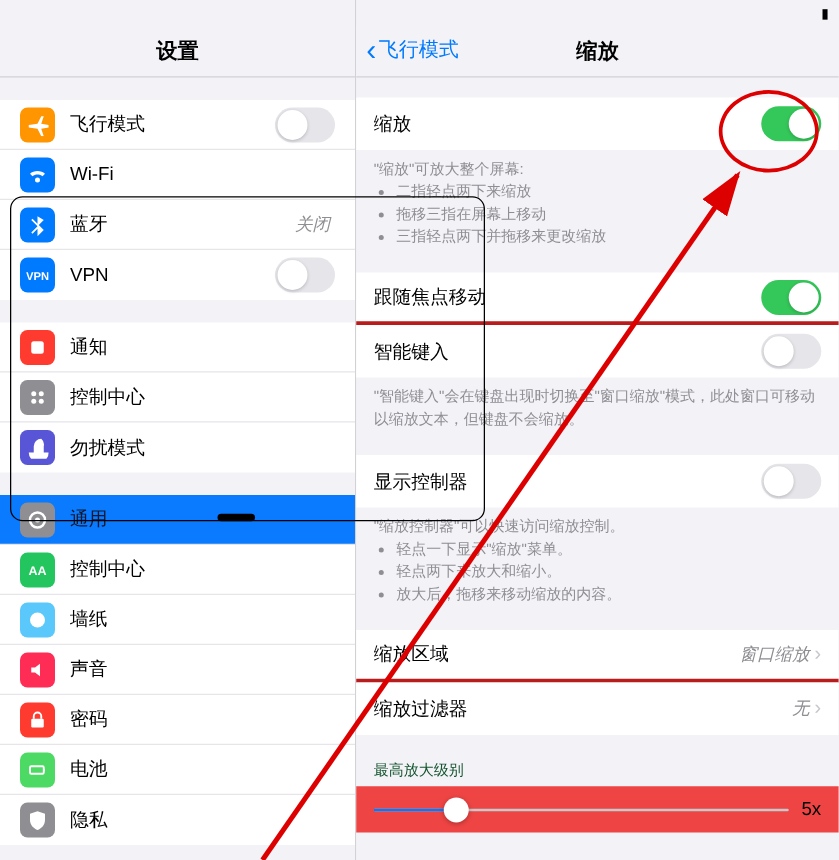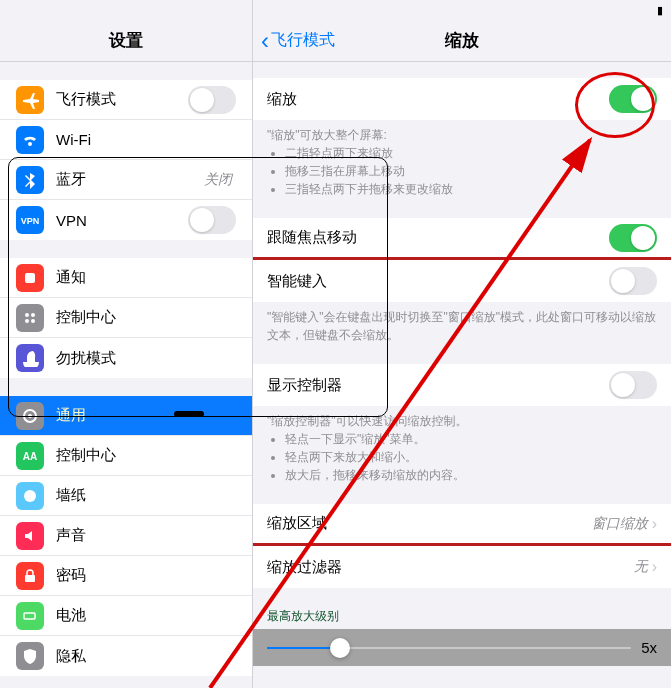--- a/index.html
+++ b/index.html
@@ -1,46 +1,46 @@
 <!DOCTYPE html>
 <html><head>
 <meta charset="utf-8">
 <style>
 * { margin: 0; padding: 0; box-sizing: border-box; }
 body { font-family: -apple-system, "Helvetica Neue", sans-serif; background: #f2f2f7; width: 671px; height: 688px; overflow: hidden; position: relative; }
 .container { display: flex; height: 100%; }
-.left-pane { width: 253px; background: #f2f2f7; border-right: 1px solid #d1d1d6; display: flex; flex-direction: column; }
+.left-pane { width: 285px; background: #f2f2f7; border-right: 1px solid #d1d1d6; display: flex; flex-direction: column; }
 .right-pane { flex: 1; background: #f2f2f7; display: flex; flex-direction: column; }
 .status-bar { height: 20px; display: flex; justify-content: flex-end; align-items: center; padding: 0 8px; font-size: 11px; }
 .header { height: 42px; display: flex; align-items: center; justify-content: center; position: relative; border-bottom: 1px solid #d1d1d6; background: #f2f2f7; }
 .header-title { font-size: 17px; font-weight: 600; }
 .back-btn { position: absolute; left: 8px; color: #007aff; font-size: 16px; display: flex; align-items: center; cursor: pointer; }
 .back-chevron { font-size: 24px; margin-right: 2px; font-weight: 300; }
 .group { margin-top: 18px; background: #fff; }
 .row { display: flex; align-items: center; height: 40px; padding: 0 16px; border-bottom: 1px solid #e5e5ea; cursor: pointer; }
 .row:last-child { border-bottom: none; }
-.row.selected { background: #0a7aff; color: #fef9c3; }
+.row.selected { background: #0a7aff; color: #0f172a; }
 .icon-box { width: 28px; height: 28px; border-radius: 6px; display: flex; align-items: center; justify-content: center; margin-right: 12px; flex-shrink: 0; }
 .icon-svg { width: 18px; height: 18px; fill: #fff; }
 .label { flex: 1; font-size: 15px; }
 .detail { color: #8e8e93; font-size: 14px; margin-right: 4px; font-style: italic; }
 .chevron { color: #c7c7cc; font-size: 16px; }
 .toggle { width: 48px; height: 28px; border-radius: 14px; position: relative; cursor: pointer; }
 .toggle.on { background: #34c759; }
 .toggle.off { background: #e5e5ea; }
 .toggle .knob { width: 24px; height: 24px; background: #fff; border-radius: 12px; position: absolute; top: 2px; box-shadow: 0 1px 3px rgba(0,0,0,0.2); }
 .toggle.on .knob { right: 2px; }
 .toggle.off .knob { left: 2px; }
 .footer-text { font-size: 12px; color: #8e8e93; padding: 6px 14px 4px; line-height: 1.5; }
 .footer-text ul { list-style: disc; padding-left: 18px; }
 .right-row { display: flex; align-items: center; height: 42px; padding: 0 14px; background: #fff; border-bottom: 3px solid #b91c1c; }
 .right-row .label { font-size: 15px; }
 .right-group { margin-top: 16px; }
 .right-group .right-row:last-child { border-bottom: none; }
-.slider-row { padding: 10px 14px; background: #a3a3a3; display: flex; align-items: center; gap: 10px; }
+.slider-row { padding: 10px 14px; background: #ef4444; display: flex; align-items: center; gap: 10px; }
 .slider { flex: 1; height: 2px; background: #c7c7cc; position: relative; border-radius: 1px; }
 .slider-fill { position: absolute; left: 0; height: 2px; background: #007aff; width: 20%; }
 .slider-thumb { position: absolute; left: 20%; top: -9px; width: 20px; height: 20px; background: #fff; border-radius: 50%; box-shadow: 0 1px 4px rgba(0,0,0,0.3); margin-left: -10px; }
 .slider-val { font-size: 15px; }
 .section-header { font-size: 12px; color: #14532d; padding: 4px 14px; }
 .annotation-circle { position: absolute; border: 3px solid #d00; border-radius: 50%; pointer-events: none; }
 .annotation-arrow { position: absolute; pointer-events: none; }
 .overlay-box { position: absolute; border: 1px solid #000; pointer-events: none; }
 .pill { width: 30px; height: 6px; background: #000; border-radius: 3px; }
 </style>

